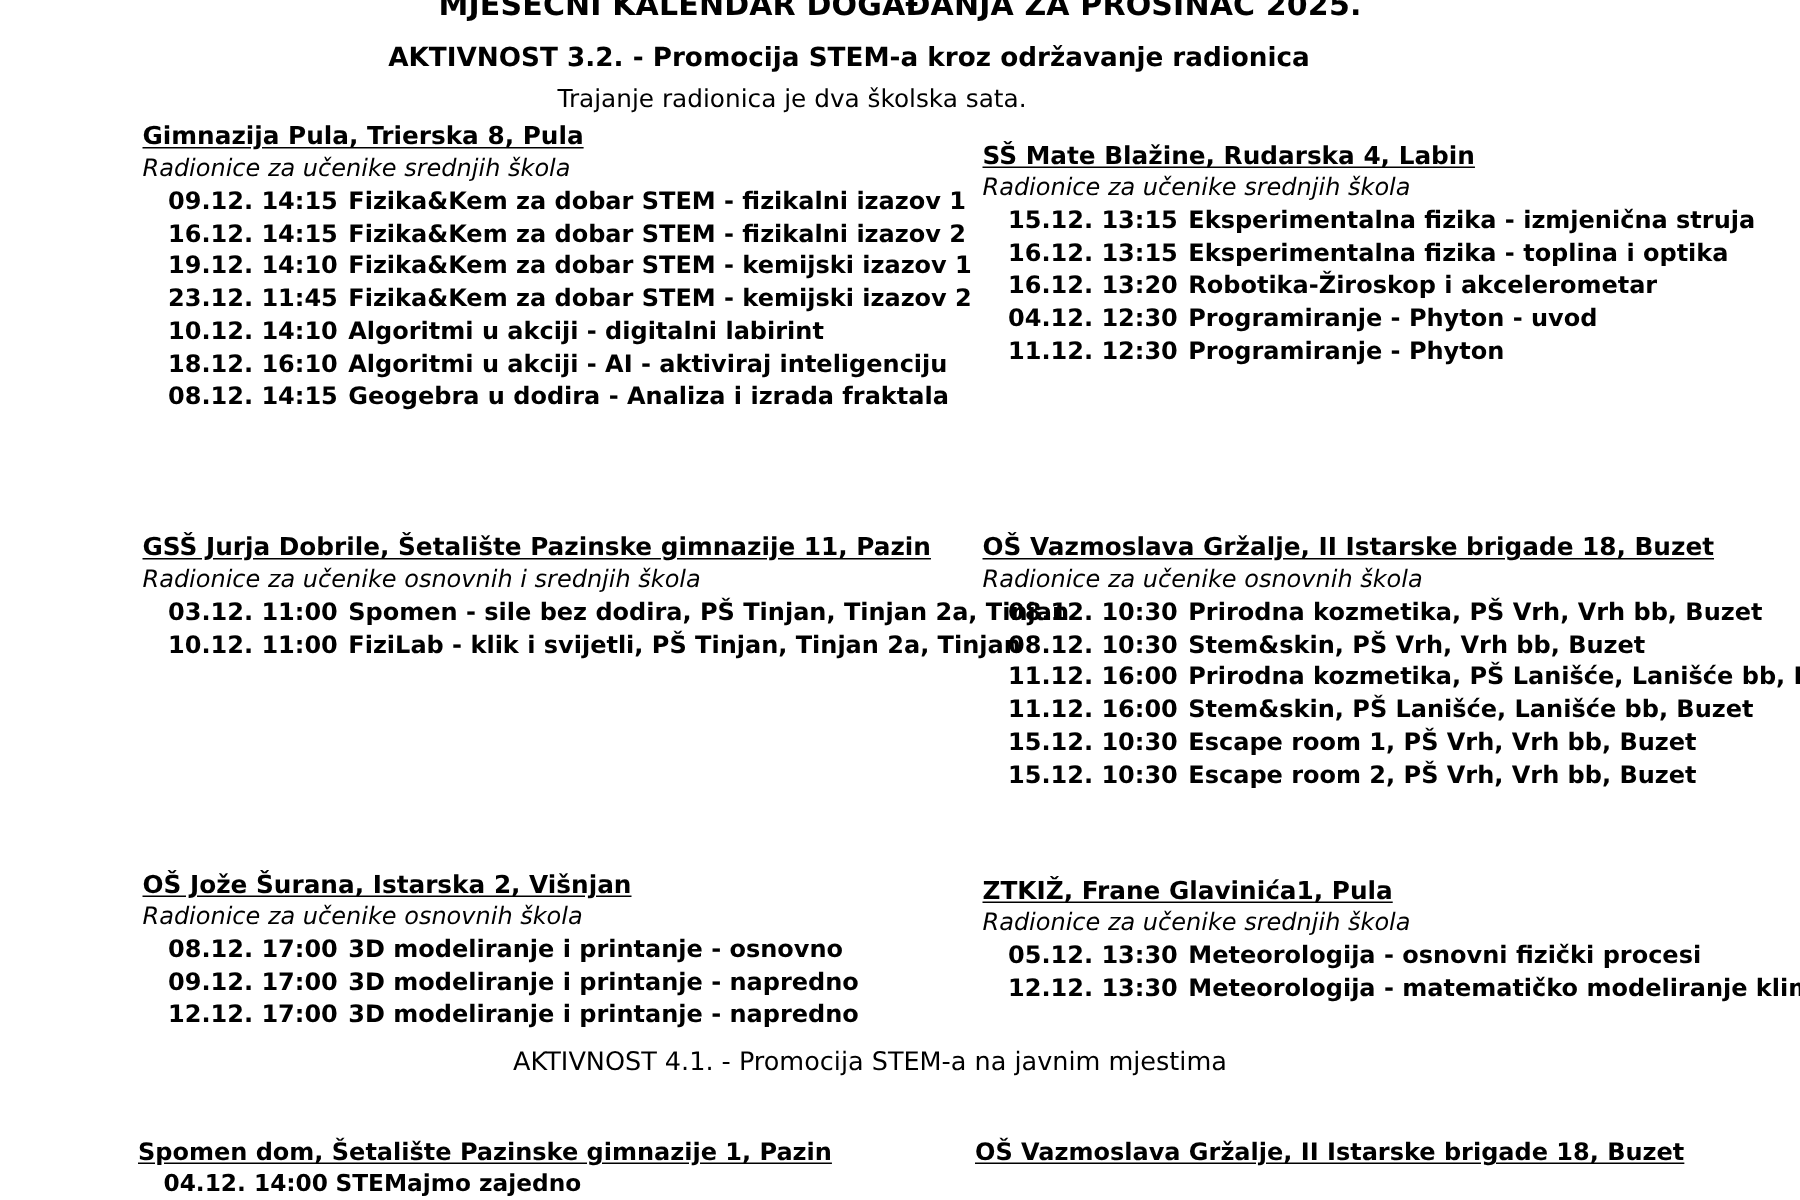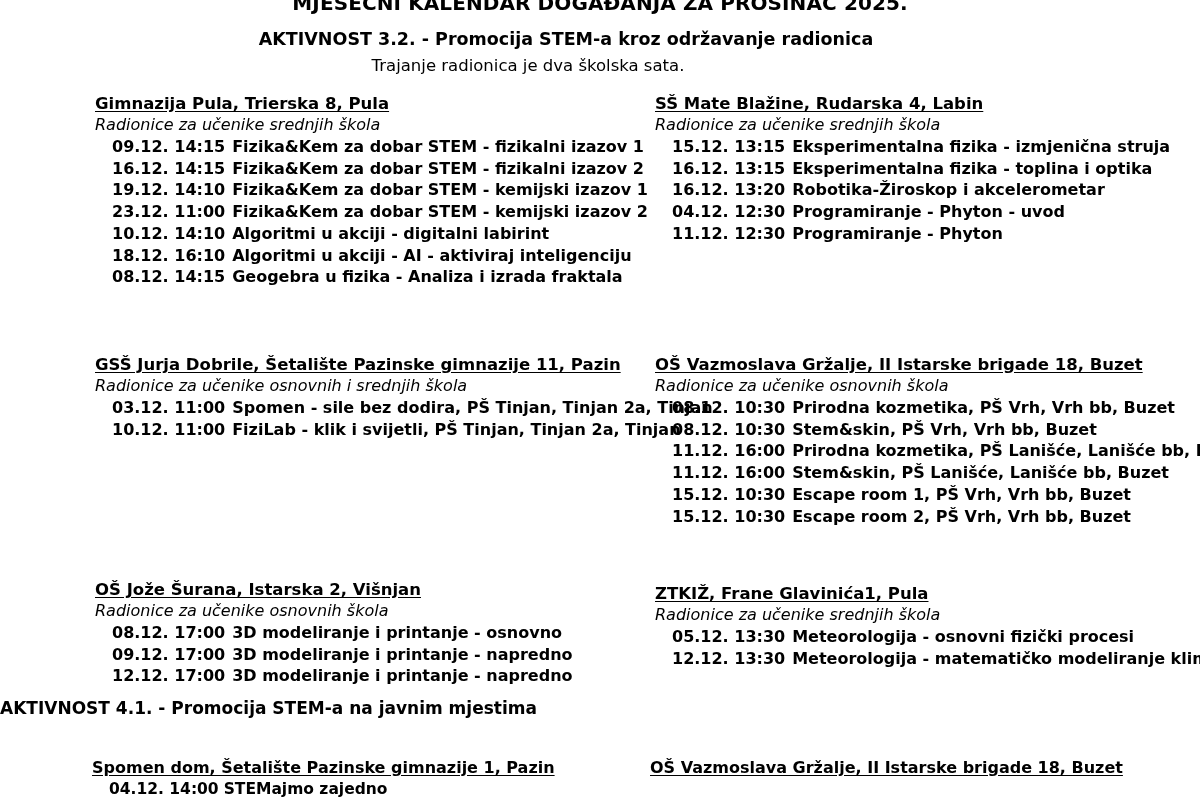--- a/index.html
+++ b/index.html
@@ -52,23 +52,23 @@
     text-align: center;
     font-size: 16.5px;
     font-weight: normal;
     white-space: nowrap;
   }
   .activity-title-2 {
     position: absolute;
     top: 698px;
     left: 0;
     width: 1160px;
-    text-align: left;
+    text-align: center;
     font-size: 17px;
-    font-weight: bold;
+    font-weight: normal;
     white-space: nowrap;
   }
 
   
   .section {
     position: absolute;
   }
   .section .venue {
     font-size: 16.5px;
     font-weight: bold;
@@ -103,21 +103,21 @@
     display: inline-block;
     padding-left: 7px;
   }
 
   
   .section.compact .venue { font-size: 16px; line-height: 20px; }
   .section.compact .event { font-size: 15.5px; line-height: 20px; }
   .section.compact .event .what { padding-left: 5px; }
 
   
-  #sec-gimnazija-pula      { top: 93px;  left: 95px; }
+  #sec-gimnazija-pula      { top: 80px;  left: 95px; }
   #sec-ss-mate-blazine     { top: 93px;  left: 655px; }
   #sec-gss-jurja-dobrile   { top: 354px; left: 95px; }
   #sec-os-vazmoslava-1     { top: 354px; left: 655px; }
   #sec-os-joze-surana      { top: 579px; left: 95px; }
   #sec-ztkiz               { top: 583px; left: 655px; }
   #sec-spomen-dom          { top: 758px; left: 92px; }
   #sec-os-vazmoslava-2     { top: 758px; left: 650px; }
 </style>
 </head>
 <body>
@@ -129,24 +129,24 @@
   <div class="activity-title">AKTIVNOST 3.2. - Promocija STEM-a kroz održavanje radionica</div>
   <div class="activity-sub">Trajanje radionica je dva školska sata.</div>
 
   <div class="section" id="sec-gimnazija-pula">
     <div class="venue">Gimnazija Pula, Trierska 8, Pula</div>
     <div class="audience">Radionice za učenike srednjih škola</div>
     <div class="events">
       <span class="event"><span class="when">09.12. 14:15</span><span class="what">Fizika&amp;Kem za dobar STEM - fizikalni izazov 1</span></span>
       <span class="event"><span class="when">16.12. 14:15</span><span class="what">Fizika&amp;Kem za dobar STEM - fizikalni izazov 2</span></span>
       <span class="event"><span class="when">19.12. 14:10</span><span class="what">Fizika&amp;Kem za dobar STEM - kemijski izazov 1</span></span>
-      <span class="event"><span class="when">23.12. 11:00</span><span class="what">Fizika&amp;Kem za dobar STEM - kemijski izazov 2</span></span>
+      <span class="event"><span class="when">23.12. 11:45</span><span class="what">Fizika&amp;Kem za dobar STEM - kemijski izazov 2</span></span>
       <span class="event"><span class="when">10.12. 14:10</span><span class="what">Algoritmi u akciji - digitalni labirint</span></span>
       <span class="event"><span class="when">18.12. 16:10</span><span class="what">Algoritmi u akciji - AI - aktiviraj inteligenciju</span></span>
-      <span class="event"><span class="when">08.12. 14:15</span><span class="what">Geogebra u fizika - Analiza i izrada fraktala</span></span>
+      <span class="event"><span class="when">08.12. 14:15</span><span class="what">Geogebra u dodira - Analiza i izrada fraktala</span></span>
     </div>
   </div>
 
   <div class="section" id="sec-ss-mate-blazine">
     <div class="venue">SŠ Mate Blažine, Rudarska 4, Labin</div>
     <div class="audience">Radionice za učenike srednjih škola</div>
     <div class="events">
       <span class="event"><span class="when">15.12. 13:15</span><span class="what">Eksperimentalna fizika - izmjenična struja</span></span>
       <span class="event"><span class="when">16.12. 13:15</span><span class="what">Eksperimentalna fizika - toplina i optika</span></span>
       <span class="event"><span class="when">16.12. 13:20</span><span class="what">Robotika-Žiroskop i akcelerometar</span></span>

